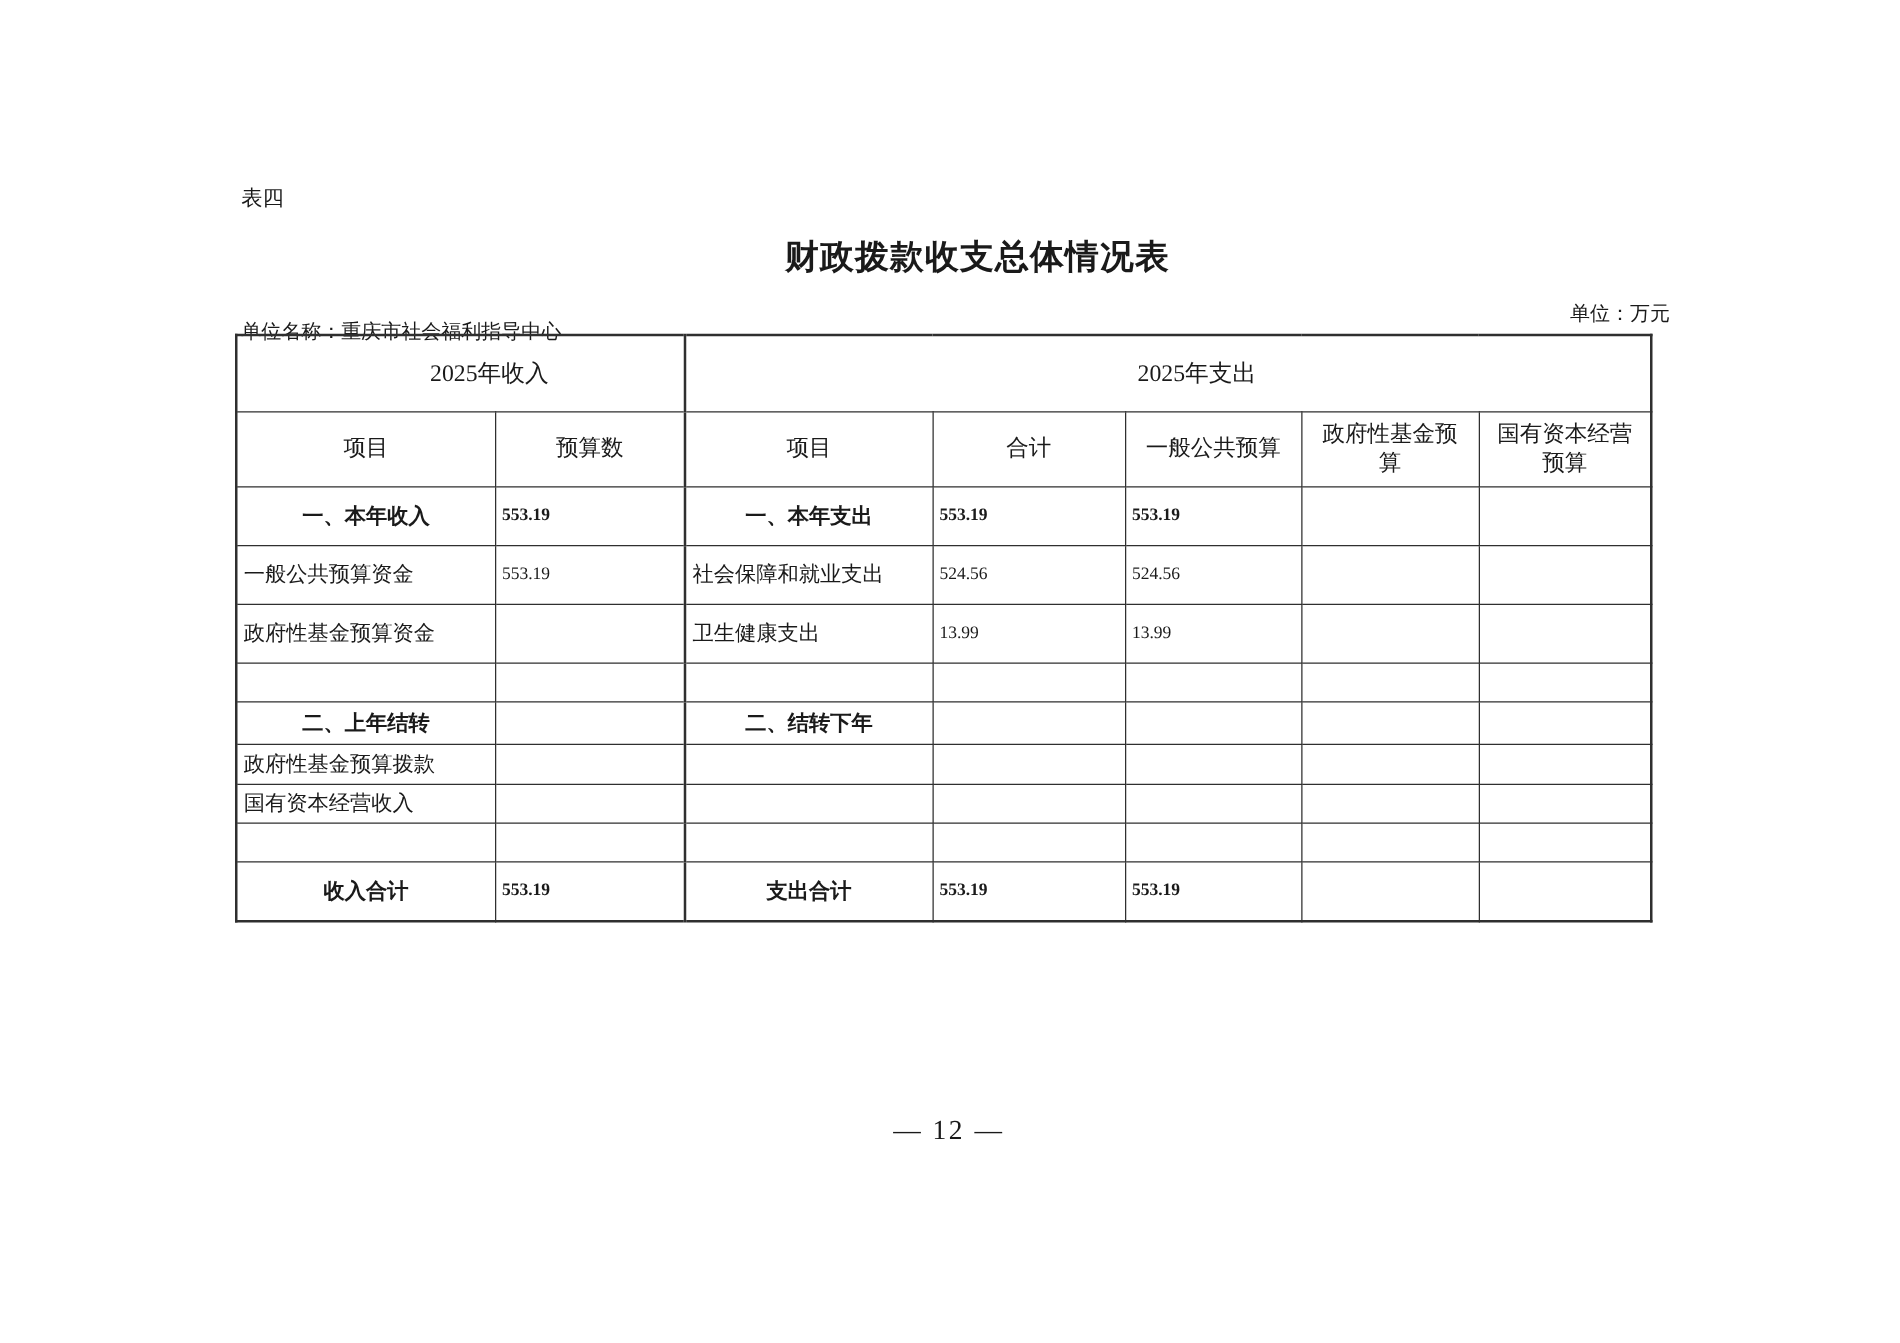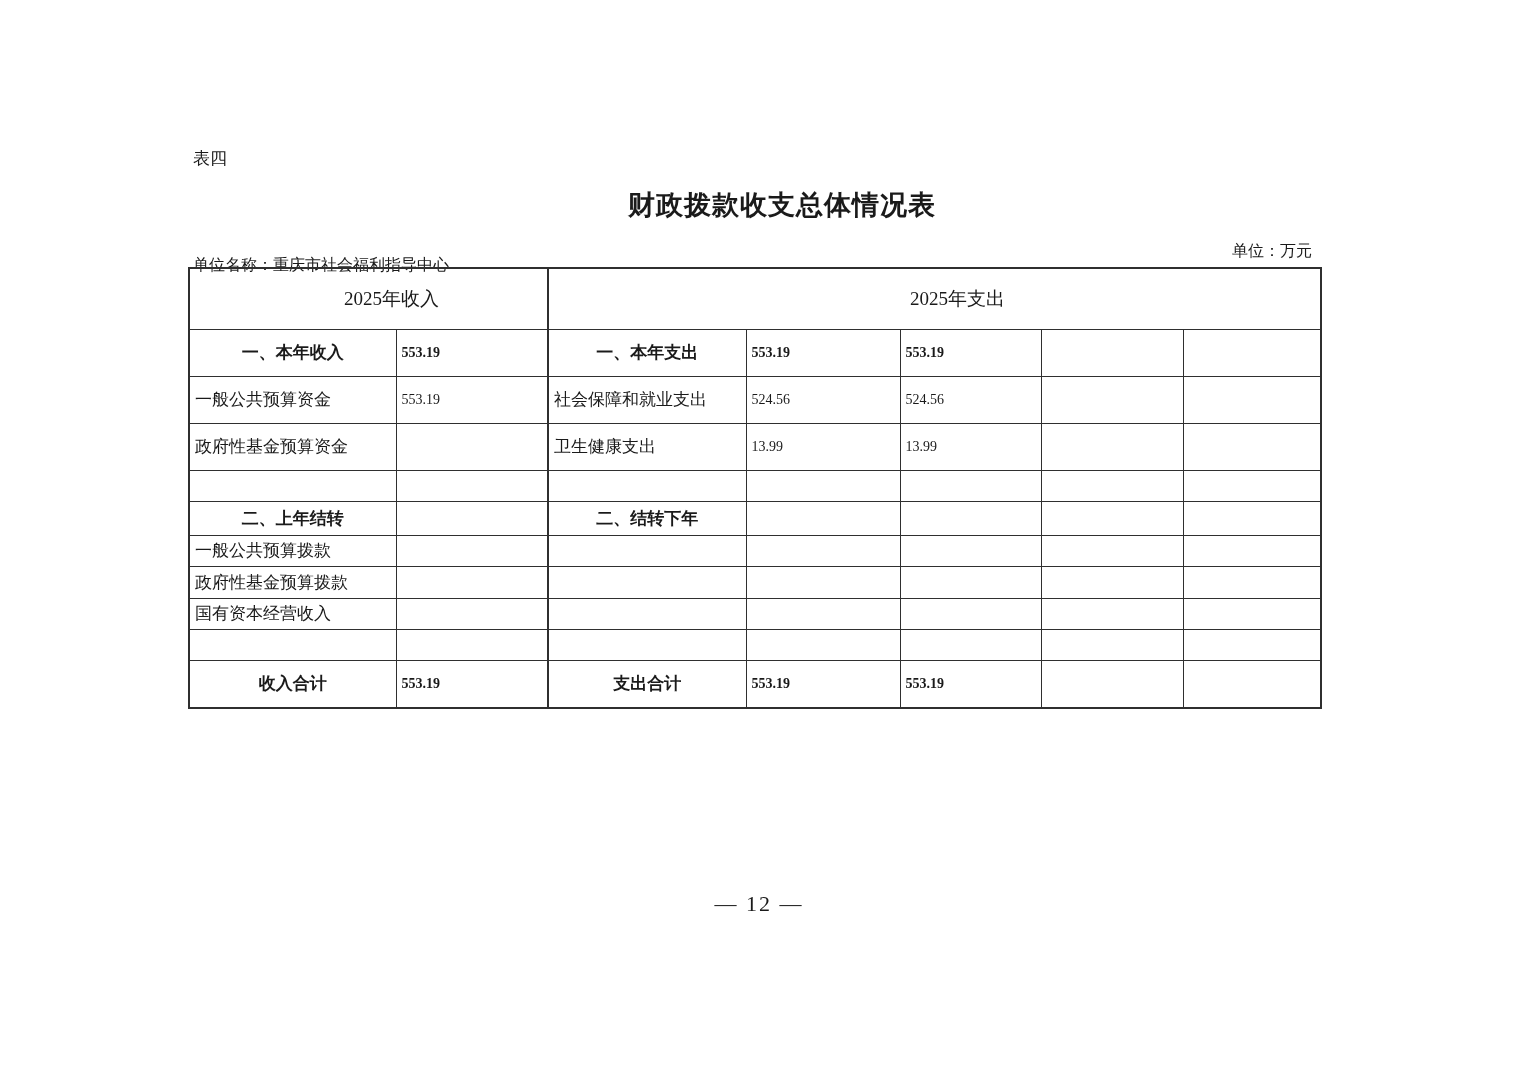--- a/index.html
+++ b/index.html
@@ -35,21 +35,21 @@
   }
   .unit-name {
     position: absolute;
     left: 193px;
     top: 239px;
     font-size: 16px;
     margin-top: 16px;
   }
   .unit {
     position: absolute;
-    right: 208px;
+    right: 184px;
     top: 241px;
     font-size: 16px;
   }
   table.budget {
     position: absolute;
     left: 188px;
     top: 267px;
     width: 1132px;
     border-collapse: collapse;
     table-layout: fixed;
@@ -117,20 +117,31 @@
       <col style="width:154px">
         <col style="width:141px">
         <col style="width:142px">
         <col style="width:138px">
     </colgroup>
     <tbody>
       <tr class="hdr1">
         <th colspan="2">2025年收入</th>
         <th colspan="5">2025年支出</th>
       </tr>
+      <tr class="hdr2">
+        <th>项目</th>
+        <th>预算数</th>
+        <th>项目</th>
+        <th>合计</th>
+        <th>一般公共预算</th>
+        <th>政府性基金预
+算</th>
+        <th>国有资本经营
+预算</th>
+      </tr>
 
       <tr class="data group h37">
         <td class="c-item">一、本年收入</td>
         <td class="c-num">553.19</td>
         <td class="c-item">一、本年支出</td>
         <td class="c-num">553.19</td>
         <td class="c-num">553.19</td>
         <td class="c-num"></td>
         <td class="c-num"></td>
       </tr>
@@ -169,29 +180,20 @@
       <tr class="data group h34">
         <td class="c-item">二、上年结转</td>
         <td class="c-num"></td>
         <td class="c-item">二、结转下年</td>
         <td class="c-num"></td>
         <td class="c-num"></td>
         <td class="c-num"></td>
         <td class="c-num"></td>
       </tr>
 
-      <tr class="data h31">
-        <td class="c-item">一般公共预算拨款</td>
-        <td class="c-num"></td>
-        <td class="c-item"></td>
-        <td class="c-num"></td>
-        <td class="c-num"></td>
-        <td class="c-num"></td>
-        <td class="c-num"></td>
-      </tr>
 
       <tr class="data h32">
         <td class="c-item">政府性基金预算拨款</td>
         <td class="c-num"></td>
         <td class="c-item"></td>
         <td class="c-num"></td>
         <td class="c-num"></td>
         <td class="c-num"></td>
         <td class="c-num"></td>
       </tr>

